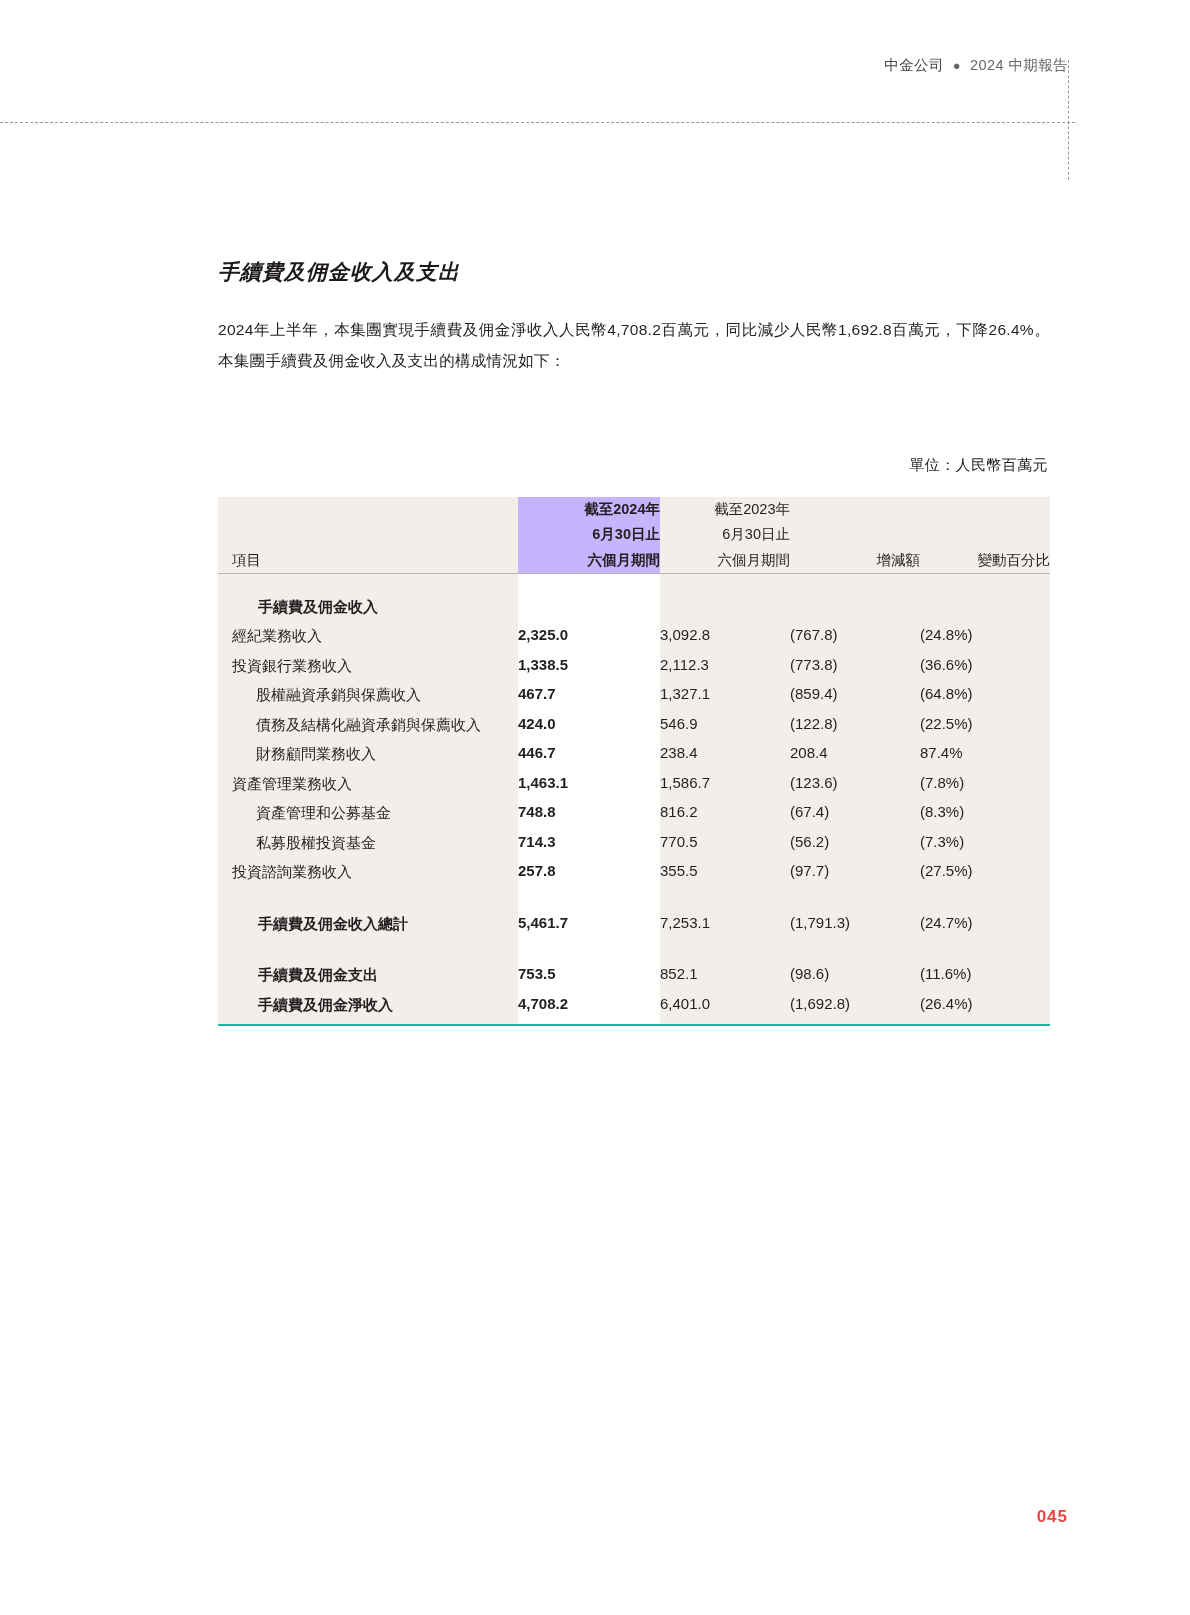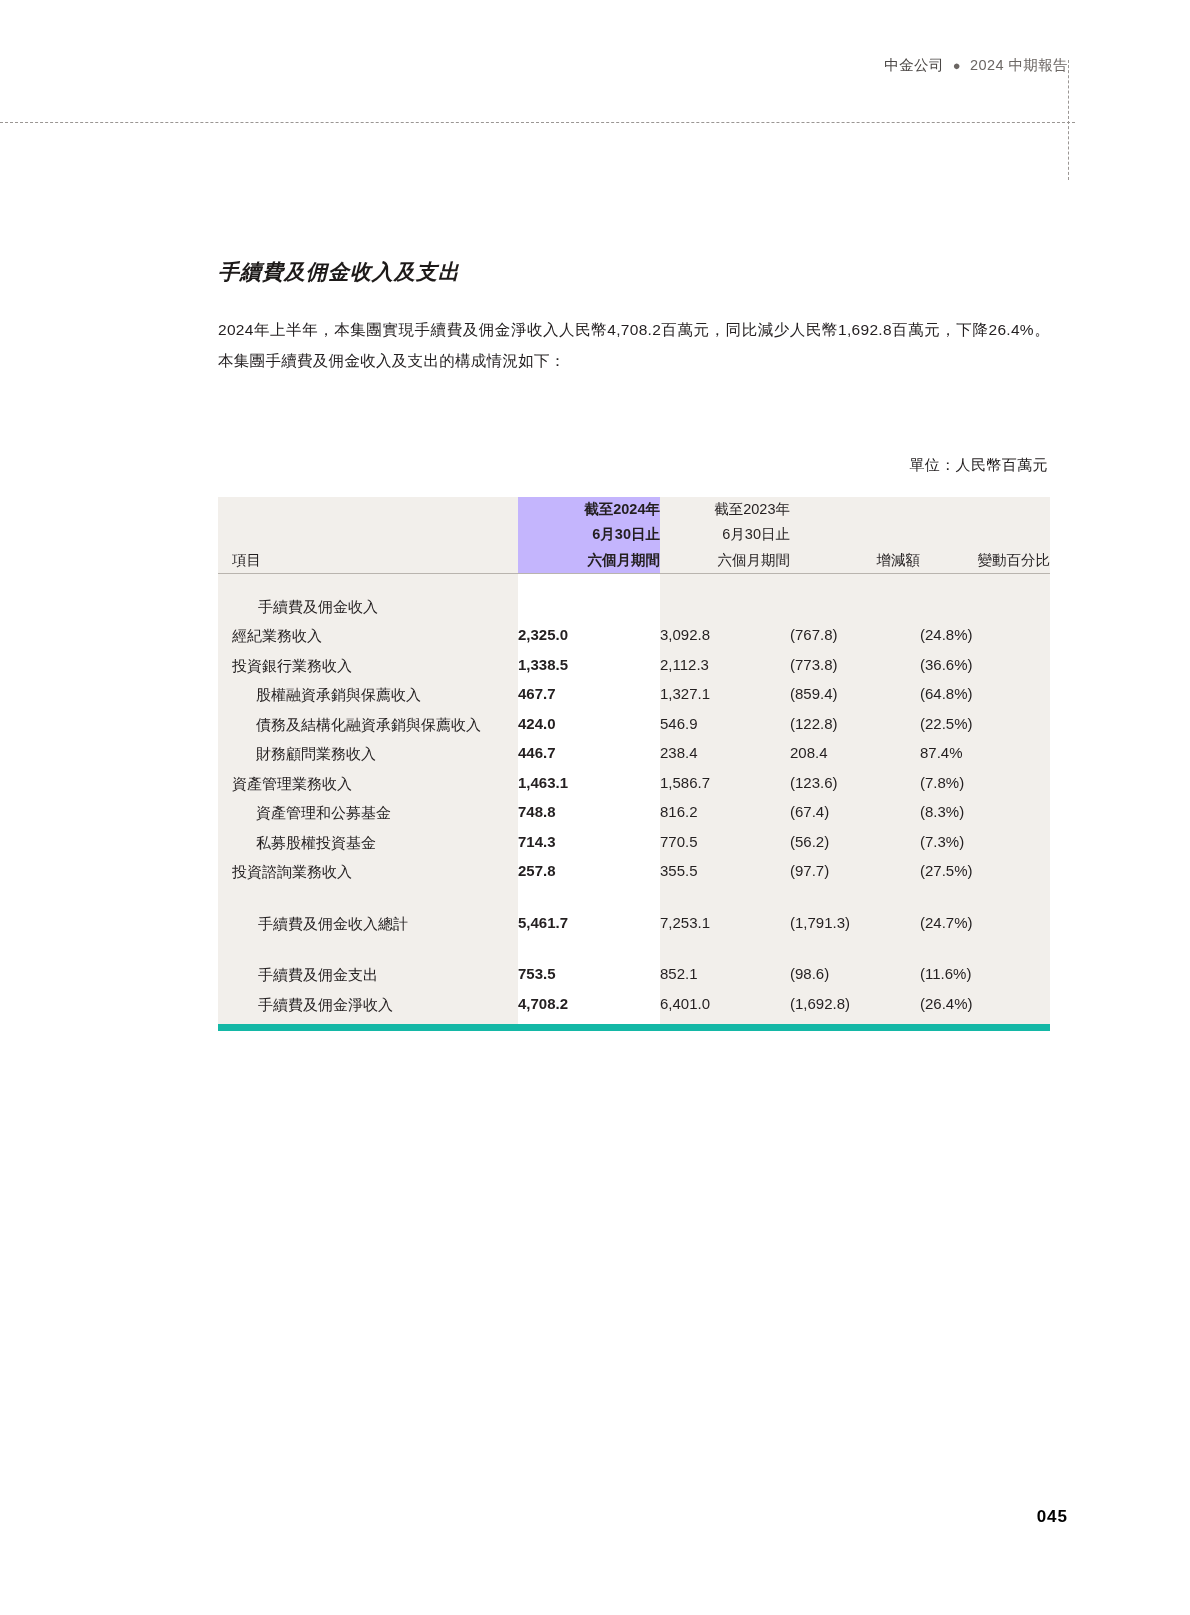--- a/index.html
+++ b/index.html
@@ -145,37 +145,37 @@
     text-align: left;
     padding-right: 14px;
     font-size: 15px;
     height: 29.5px;
     color: #231f20;
   }
   .fin td.cur {
     background: #ffffff;
     font-weight: 700;
   }
-  .fin tr.bold td.label { font-weight: 400; padding-left: 40px; }
+  .fin tr.bold td.label { font-weight: 700; padding-left: 40px; }
 
   .fin tr.spacer td { height: 22px; }
   .fin tr.first-row td { padding-top: 10px; }
   .fin tr.last-row td { padding-bottom: 12px; }
   tr.bottom-rule td {
-    border-bottom: 7px solid #14b8a6;
+    border-bottom: 2px solid #14b8a6;
   }
 
   .folio {
     position: absolute;
     right: 122px;
     bottom: 88px;
     font-size: 17px;
     font-weight: 700;
     letter-spacing: 1px;
-    color: #000000;
+    color: #ef4444;
   }
 </style>
 </head>
 <body>
 
 <div class="page-header">
   <span>中金公司</span>
   <span class="bullet">●</span>
   <span class="report-label">2024 中期報告</span>
 </div>

